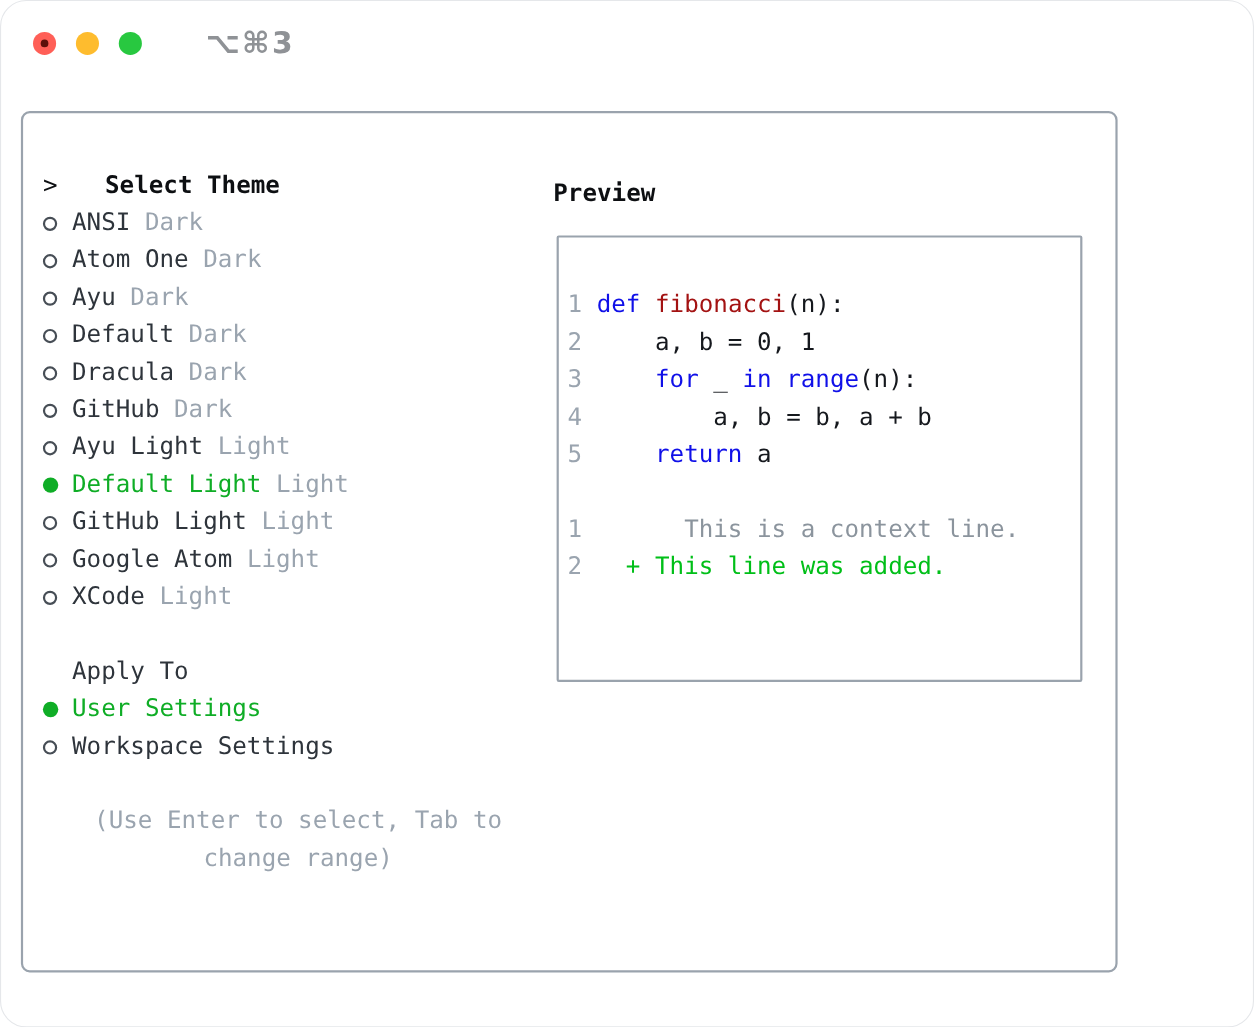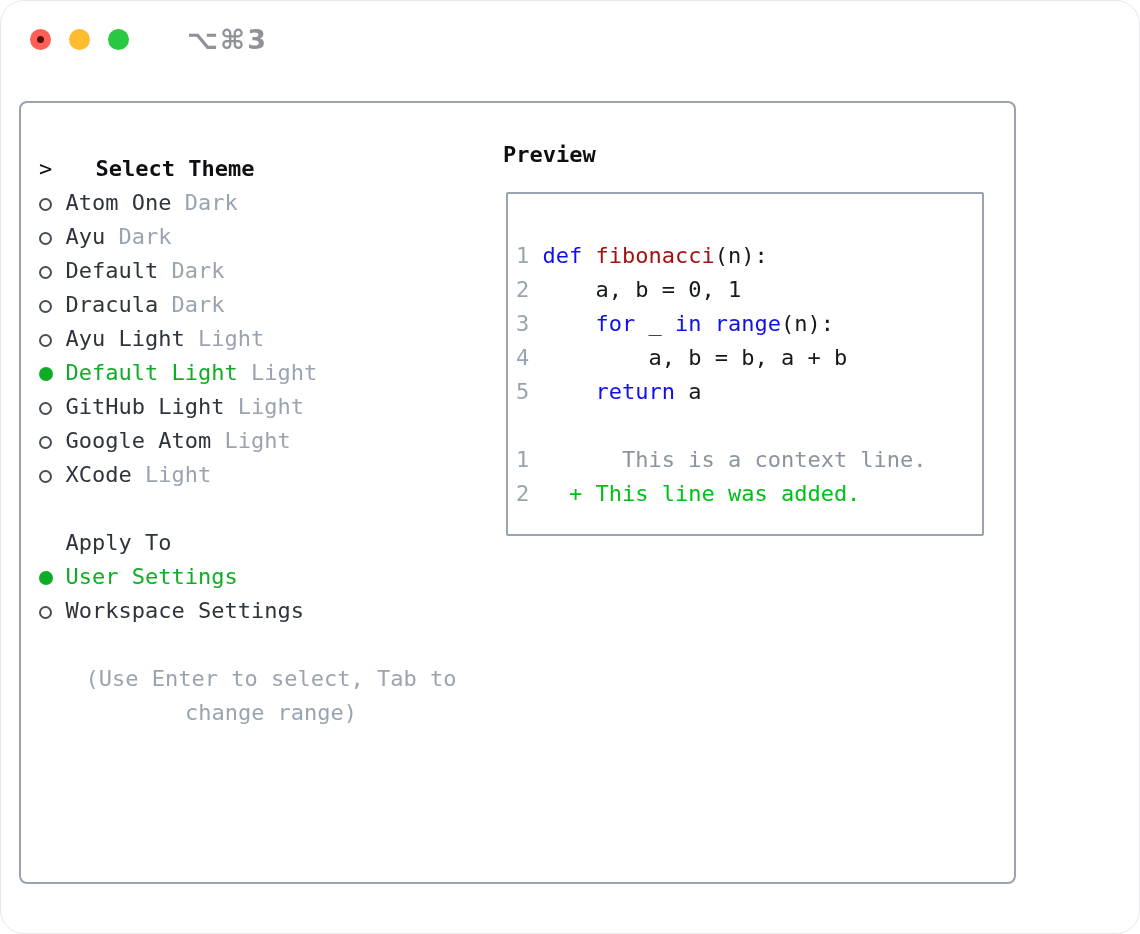--- a/index.html
+++ b/index.html
@@ -31,21 +31,21 @@
     margin:50px 0 0 18px;
     width:997px; height:783px;
     box-sizing:border-box;
     border:2px solid var(--border-gray);
     border-radius:8px;
     display:flex;
     font-size:22px; line-height:34px;
     color:var(--text-dark);
   }
   .left-col  { flex:0 0 482px; box-sizing:border-box; padding:49px 0 0 18px; }
-  .right-col { flex:1 1 auto; padding-top:35px; }
+  .right-col { flex:1 1 auto; padding-top:57px; }
 
   .row { height:34px; white-space:pre; }
   .marker { display:inline-block; width:2ch; }
   .cursor { color:var(--heading-black); }
   .header-label { font-weight:bold; color:var(--heading-black);margin-left:30px; }
 
   .radio {
     display:inline-block; width:13px; height:13px;
     box-sizing:border-box;
     border:2px solid #474e56; border-radius:50%;
@@ -54,21 +54,21 @@
   .radio.on { border:none; background:var(--accent-green); width:14px; height:14px; }
 
   .variant { color:var(--muted-gray); }
   .selected .name { color:var(--accent-green); }
   .hint { color:var(--muted-gray);text-align:center; }
 
   
   .preview-title { height:34px; font-weight:bold; color:var(--heading-black); }
   .preview-box {
     margin-top:20px; margin-left:3px;
-    width:478px; height:344px;
+    width:478px; height:406px;
     box-sizing:border-box;
     border:2px solid var(--border-gray);
     border-radius:2px;
     padding:45px 0 0 8px;
     background:#ffffff;
   }
   .code-line { height:34px; white-space:pre; color:var(--code-black); }
   .line-num  { display:inline-block; width:2ch; color:var(--muted-gray); }
   .seg-code     { color:var(--code-black); }
   .seg-keyword  { color:var(--keyword-blue); }
@@ -86,24 +86,26 @@
   <span class="light green"></span>
   <span class="shortcut">⌥⌘3</span>
 </div>
 
 <div class="panel">
 
   <div class="left-col">
     <div class="row"><span class="marker cursor">&gt;</span><span class="header-label">Select Theme</span></div>
 
     <div>
+        <div class="row"><span class="marker"><span class="radio"></span></span><span class="name">ANSI</span> <span class="variant">Dark</span></div>
         <div class="row"><span class="marker"><span class="radio"></span></span><span class="name">Atom One</span> <span class="variant">Dark</span></div>
         <div class="row"><span class="marker"><span class="radio"></span></span><span class="name">Ayu</span> <span class="variant">Dark</span></div>
         <div class="row"><span class="marker"><span class="radio"></span></span><span class="name">Default</span> <span class="variant">Dark</span></div>
         <div class="row"><span class="marker"><span class="radio"></span></span><span class="name">Dracula</span> <span class="variant">Dark</span></div>
+        <div class="row"><span class="marker"><span class="radio"></span></span><span class="name">GitHub</span> <span class="variant">Dark</span></div>
         <div class="row"><span class="marker"><span class="radio"></span></span><span class="name">Ayu Light</span> <span class="variant">Light</span></div>
         <div class="row selected"><span class="marker"><span class="radio on"></span></span><span class="name">Default Light</span> <span class="variant">Light</span></div>
         <div class="row"><span class="marker"><span class="radio"></span></span><span class="name">GitHub Light</span> <span class="variant">Light</span></div>
         <div class="row"><span class="marker"><span class="radio"></span></span><span class="name">Google Atom</span> <span class="variant">Light</span></div>
         <div class="row"><span class="marker"><span class="radio"></span></span><span class="name">XCode</span> <span class="variant">Light</span></div>
       </div>
 
     <div class="row"></div>
 
     <div class="row"><span class="marker"></span><span>Apply To</span></div>

